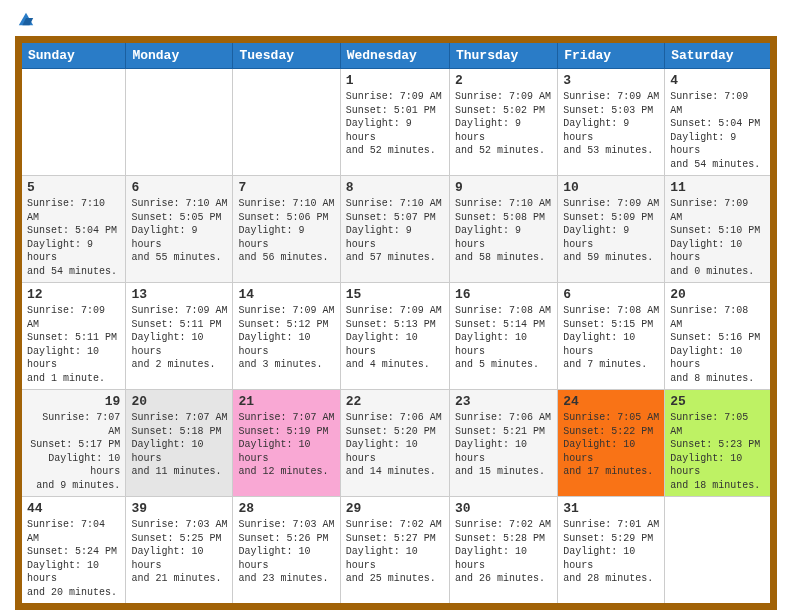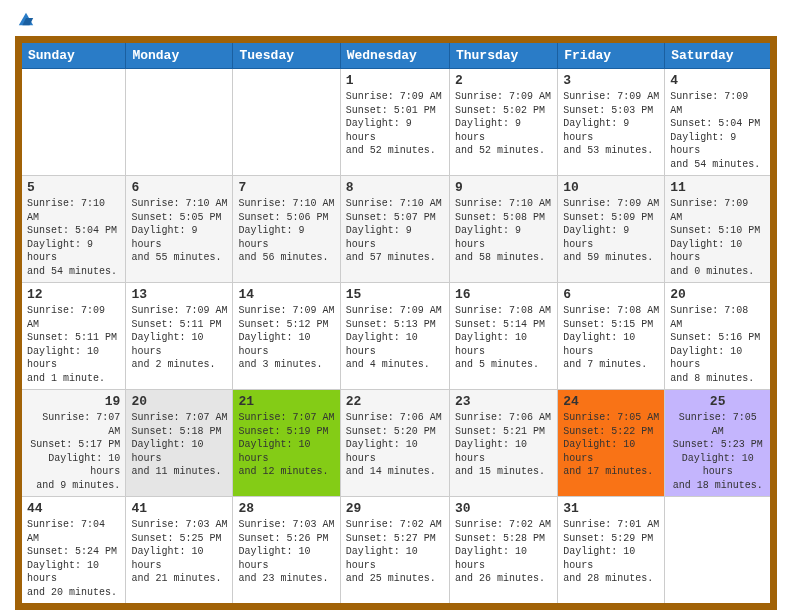--- a/index.html
+++ b/index.html
@@ -283,21 +283,21 @@
 Daylight: 10 hours
 and 9 minutes.</div>
           </td>
           <td style="background-color: #e5e5e5; margin-top: 8px;">
             <span class="day-number">20</span>
             <div class="day-info" style="white-space: pre-line;">Sunrise: 7:07 AM
 Sunset: 5:18 PM
 Daylight: 10 hours
 and 11 minutes.</div>
           </td>
-          <td style="background-color: #84cc16;">
+          <td style="background-color: #f9a8d4;">
             <span class="day-number">21</span>
             <div class="day-info" style="white-space: pre-line;">Sunrise: 7:07 AM
 Sunset: 5:19 PM
 Daylight: 10 hours
 and 12 minutes.</div>
           </td>
           <td style="background-color: rgb(245, 245, 245);">
             <span class="day-number">22</span>
             <div class="day-info" style="white-space: pre-line;">Sunrise: 7:06 AM
 Sunset: 5:20 PM
@@ -311,38 +311,38 @@
 Daylight: 10 hours
 and 15 minutes.</div>
           </td>
           <td style="background-color: #f97316;">
             <span class="day-number">24</span>
             <div class="day-info" style="white-space: pre-line;">Sunrise: 7:05 AM
 Sunset: 5:22 PM
 Daylight: 10 hours
 and 17 minutes.</div>
           </td>
-          <td style="background-color: #c4b5fd; text-align: center;">
+          <td style="background-color: #bef264;">
             <span class="day-number">25</span>
             <div class="day-info" style="white-space: pre-line;">Sunrise: 7:05 AM
 Sunset: 5:23 PM
 Daylight: 10 hours
 and 18 minutes.</div>
           </td>
         </tr>
         <tr>
           <td>
             <span class="day-number">44</span>
             <div class="day-info" style="white-space: pre-line;">Sunrise: 7:04 AM
 Sunset: 5:24 PM
 Daylight: 10 hours
 and 20 minutes.</div>
           </td>
           <td>
-            <span class="day-number">41</span>
+            <span class="day-number">39</span>
             <div class="day-info" style="white-space: pre-line;">Sunrise: 7:03 AM
 Sunset: 5:25 PM
 Daylight: 10 hours
 and 21 minutes.</div>
           </td>
           <td>
             <span class="day-number">28</span>
             <div class="day-info" style="white-space: pre-line;">Sunrise: 7:03 AM
 Sunset: 5:26 PM
 Daylight: 10 hours

